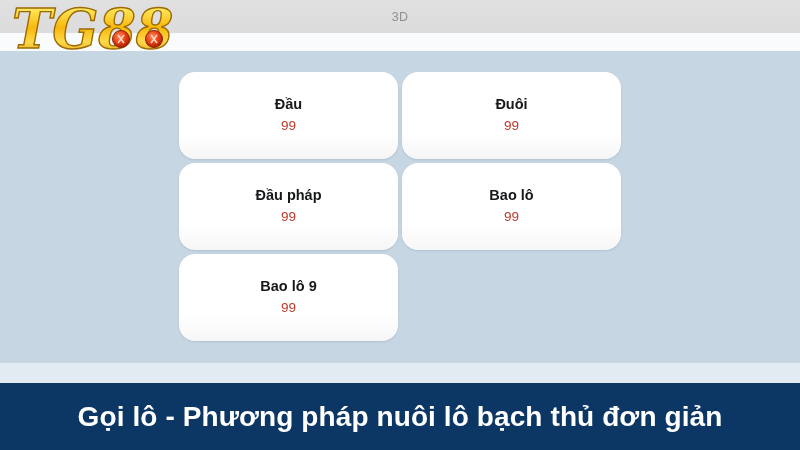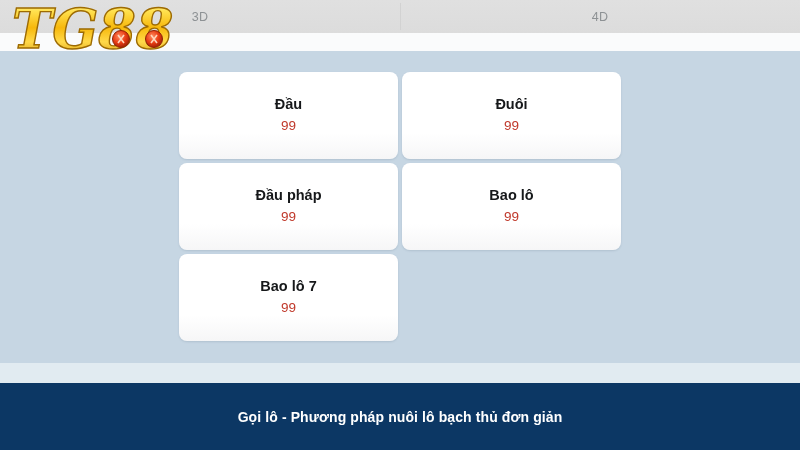--- a/index.html
+++ b/index.html
@@ -75,21 +75,21 @@
     width: 442px;
     display: flex;
     flex-wrap: wrap;
     gap: 4px;
   }
 
   .bet-card {
     width: 219px;
     height: 87px;
     background: linear-gradient(180deg, #ffffff 0%, #ffffff 70%, #f6f6f7 100%);
-    border-radius: 8px;
+    border-radius: 16px;
     box-shadow: 0 1px 2px rgba(80,100,120,0.18);
     display: flex;
     flex-direction: column;
     align-items: center;
     justify-content: center;
     gap: 6px;
   }
 
   .bet-label {
     font-size: 14.5px;
@@ -117,35 +117,32 @@
     position: absolute;
     left: 0; top: 383px;
     width: 800px; height: 67px;
     background: #0c3764;
     display: flex;
     align-items: center;
     justify-content: center;
   }
   #caption-text {
     color: #ffffff;
-    font-size: 14px;
+    font-size: 28px;
     font-weight: bold;
     letter-spacing: .1px;
     white-space: nowrap;
   }
 </style>
 </head>
 <body>
 
 <div id="tab-bar">
   <div class="tab">
     <span>3D</span>
-  </div>
-  <div class="tab">
-    <span>4D</span>
   </div>
 </div>
 
 <div id="header-strip"></div>
 
 <svg id="site-logo" viewBox="0 0 180 66" xmlns="http://www.w3.org/2000/svg">
   <defs>
     <linearGradient id="goldGrad" x1="0" y1="0" x2="0" y2="1">
       <stop offset="0%" stop-color="#fffbd0"></stop>
       <stop offset="22%" stop-color="#ffe14f"></stop>
@@ -185,21 +182,21 @@
       <div class="bet-label">Đầu pháp</div>
       <div class="bet-value">99</div>
     </div>
 
     <div class="bet-card">
       <div class="bet-label">Bao lô</div>
       <div class="bet-value">99</div>
     </div>
 
     <div class="bet-card">
-      <div class="bet-label">Bao lô 7</div>
+      <div class="bet-label">Bao lô 9</div>
       <div class="bet-value">99</div>
     </div>
 
   </div>
 </div>
 
 <div id="pale-band"></div>
 
 <div id="caption-banner">
   <div id="caption-text">Gọi lô - Phương pháp nuôi lô bạch thủ đơn giản</div>

